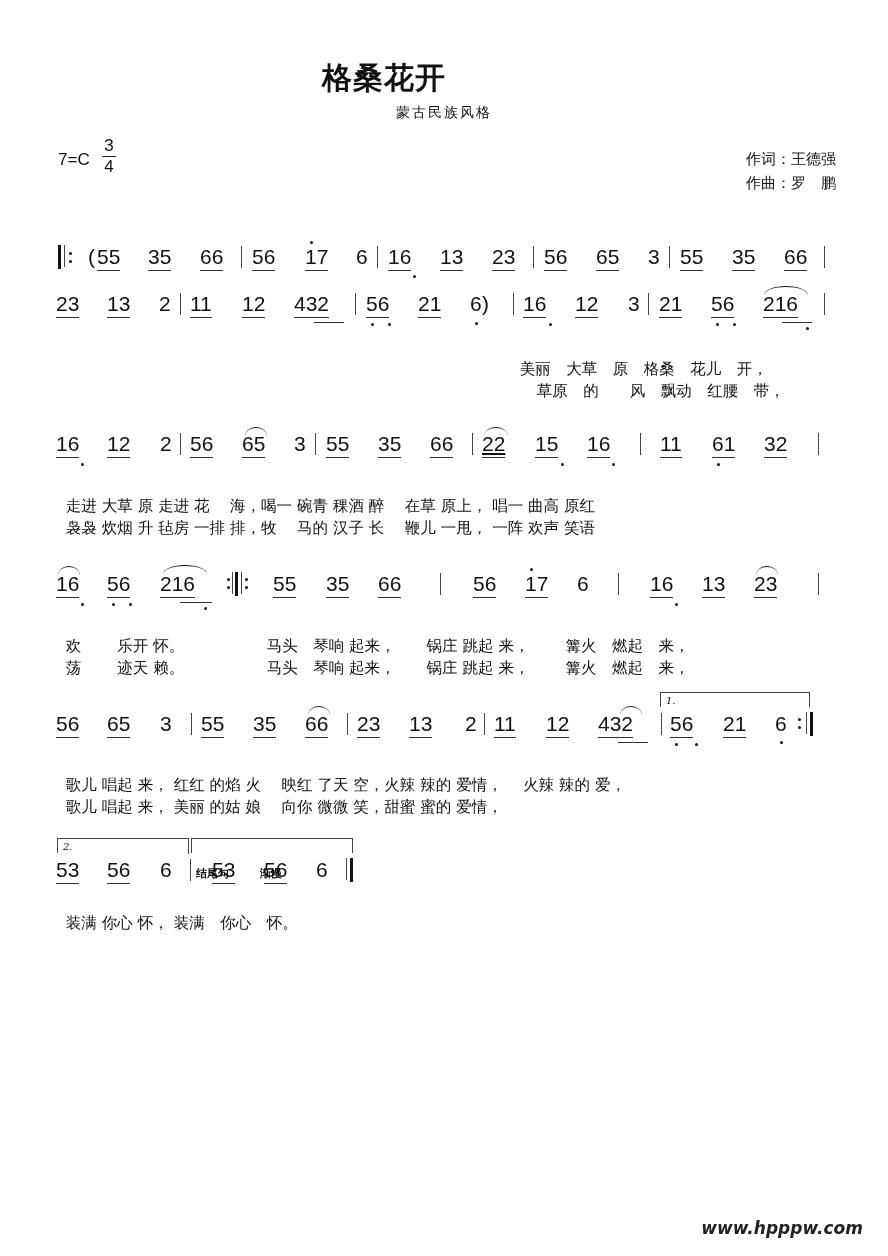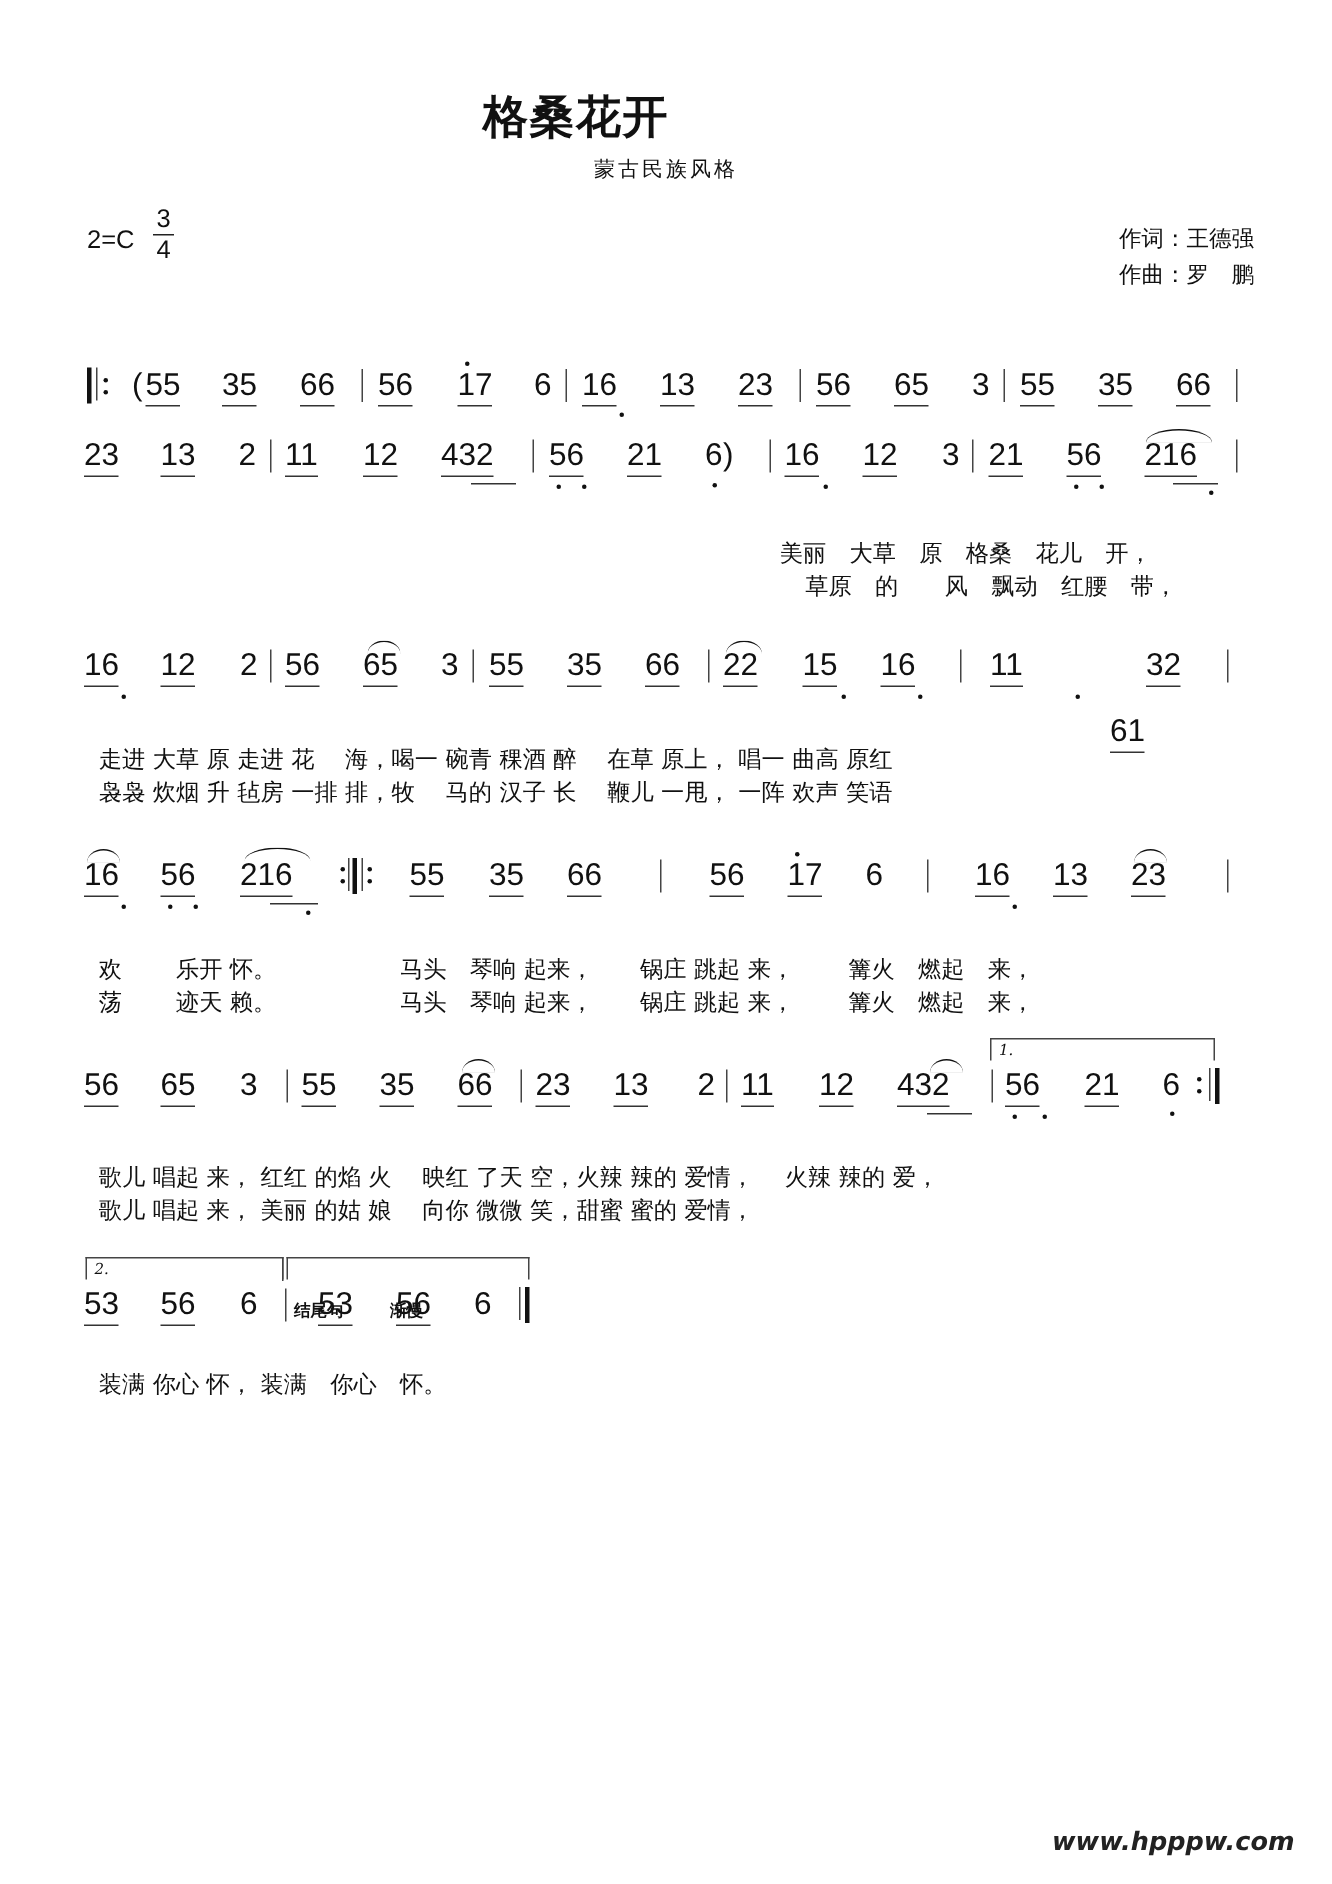--- a/index.html
+++ b/index.html
@@ -23,21 +23,21 @@
   .volta { position: absolute; border-top: 1.3px solid #444; border-left: 1.3px solid #444; border-right: 1.3px solid #444; height: 14px; }
   .volta-label { position: absolute; font-size: 10px; font-style: italic; font-family: "DejaVu Serif", serif; }
   .volta-text { position: absolute; font-size: 11px; font-weight: bold; margin-top: 24px; }
   .watermark { right: 25px; top: 1218px; font-size: 17px; font-weight: bold; font-style: italic; font-family: "DejaVu Sans", sans-serif; color: #222; }
 </style>
 </head>
 <body>
 
 <div class="abs title">格桑花开</div>
 <div class="abs subtitle">蒙古民族风格</div>
-<div class="abs key">2=C</div>
+<div class="abs key">7=C</div>
 <div class="abs timesig">
   <div>3</div>
   <div style="border-top:1.3px solid #222;"></div>
   <div>4</div>
 </div>
 <div class="abs credit" style="top:150px;">作词：王德强</div>
 <div class="abs credit" style="top:174px;">作曲：罗　鹏</div>
 
 <div class="staff-row" style="top:245px;">
   <div class="thick" style="left:58px;top:0;width:3px;"></div>
@@ -118,28 +118,28 @@
   <span class="tok u1" style="left:190px;top:0;">56</span>
   <div class="slur" style="left:245px;width:22px;top:-5px;"></div>
   <span class="tok u1" style="left:242px;top:0;">65</span>
   <span class="tok" style="left:294px;top:0;">3</span>
   <div class="bar" style="left:315px;top:1px;"></div>
   <span class="tok u1" style="left:326px;top:0;">55</span>
   <span class="tok u1" style="left:378px;top:0;">35</span>
   <span class="tok u1" style="left:430px;top:0;">66</span>
   <div class="bar" style="left:472px;top:1px;"></div>
   <div class="slur" style="left:484px;width:24px;top:-5px;"></div>
-  <span class="tok u1" style="left:482px;top:0;">22</span>
+  <span class="tok u1" style="left:482px;top:0;text-decoration:underline;">22</span>
   <span class="tok u1" style="left:535px;top:0;">15</span>
   <div class="dot" style="left:561px;top:31px;"></div>
   <span class="tok u1" style="left:587px;top:0;">16</span>
   <div class="dot" style="left:612px;top:31px;"></div>
   <div class="bar" style="left:640px;top:1px;"></div>
   <span class="tok u1" style="left:660px;top:0;">11</span>
-  <span class="tok u1" style="left:740px;top:0;margin-top:44px;">61</span>
+  <span class="tok u1" style="left:712px;top:0;">61</span>
   <div class="dot" style="left:717px;top:31px;"></div>
   <span class="tok u1" style="left:764px;top:0;">32</span>
   <div class="bar" style="left:818px;top:1px;"></div>
 </div>
 <div class="lyric" style="left:56px;top:473px;">
   <span>走进</span> <span>大草</span> <span>原</span> <span>走进</span> <span>花</span>　 <span>海，喝一</span> <span>碗青</span> <span>稞酒</span> <span>醉</span>　 <span>在草</span> <span>原上，</span> <span>唱一</span> <span>曲高</span> <span>原红</span>
 </div>
 <div class="lyric" style="left:56px;top:495px;">
   <span>袅袅</span> <span>炊烟</span> <span>升</span> <span>毡房</span> <span>一排</span> <span>排，牧</span>　 <span>马的</span> <span>汉子</span> <span>长</span>　 <span>鞭儿</span> <span>一甩，</span> <span>一阵</span> <span>欢声</span> <span>笑语</span>
 </div>

